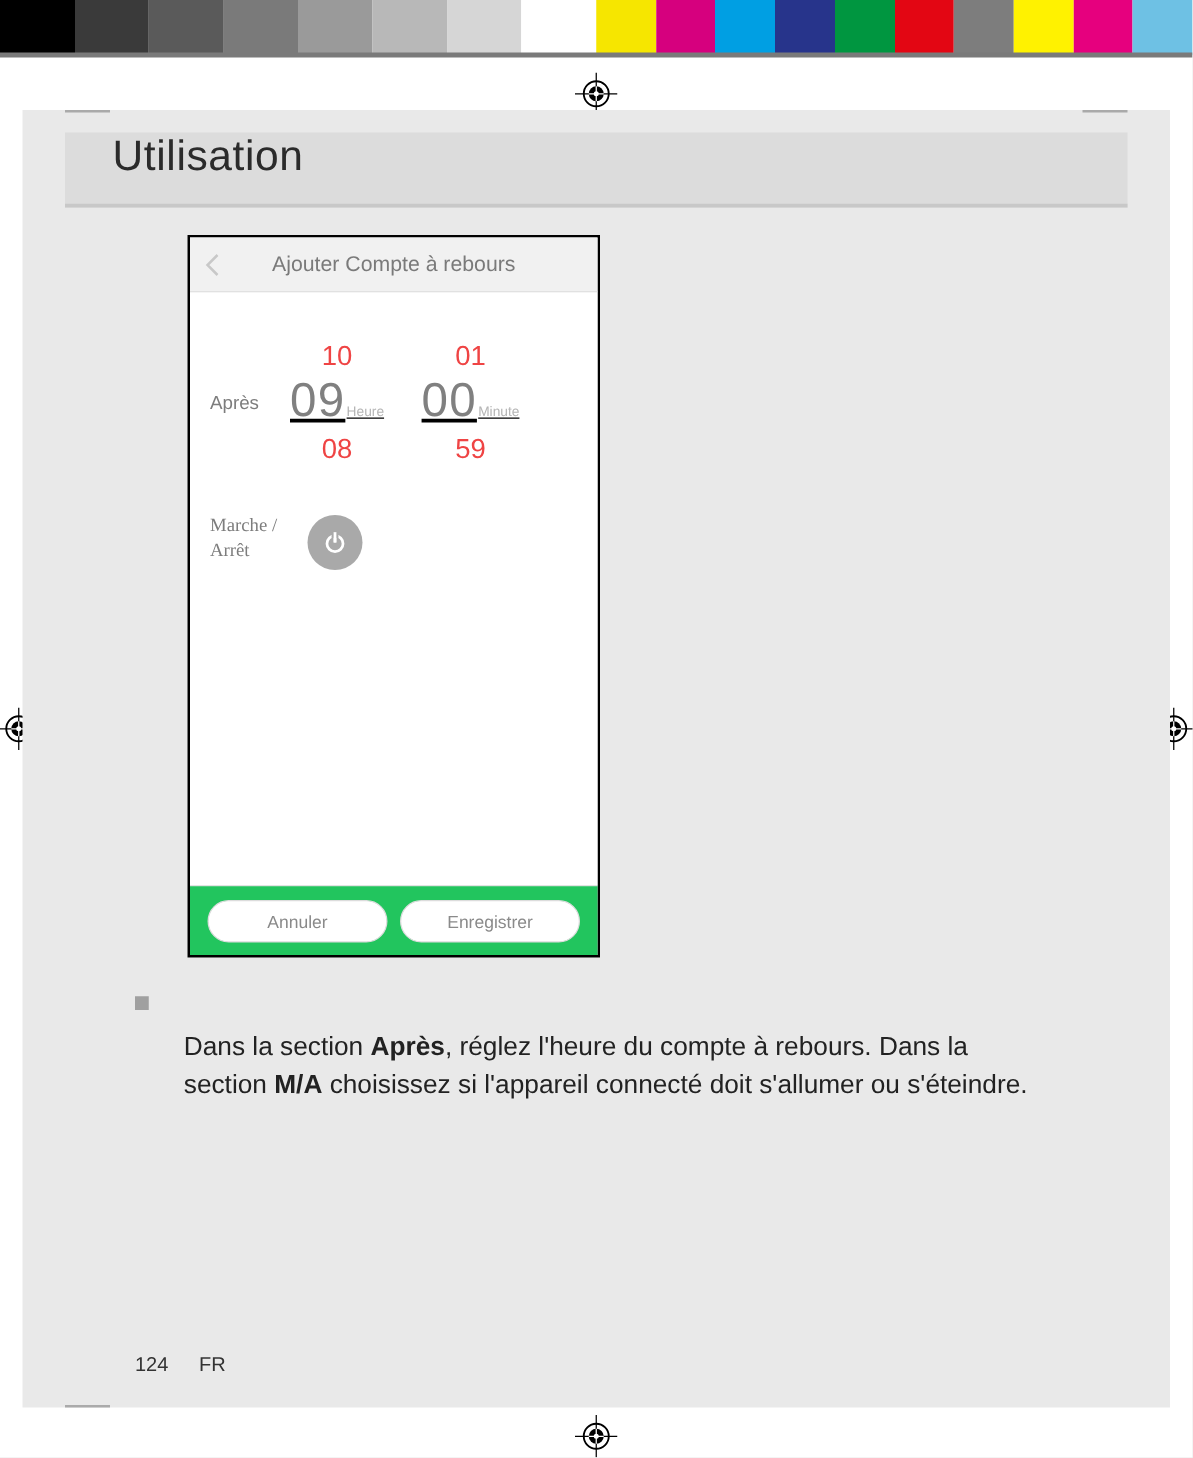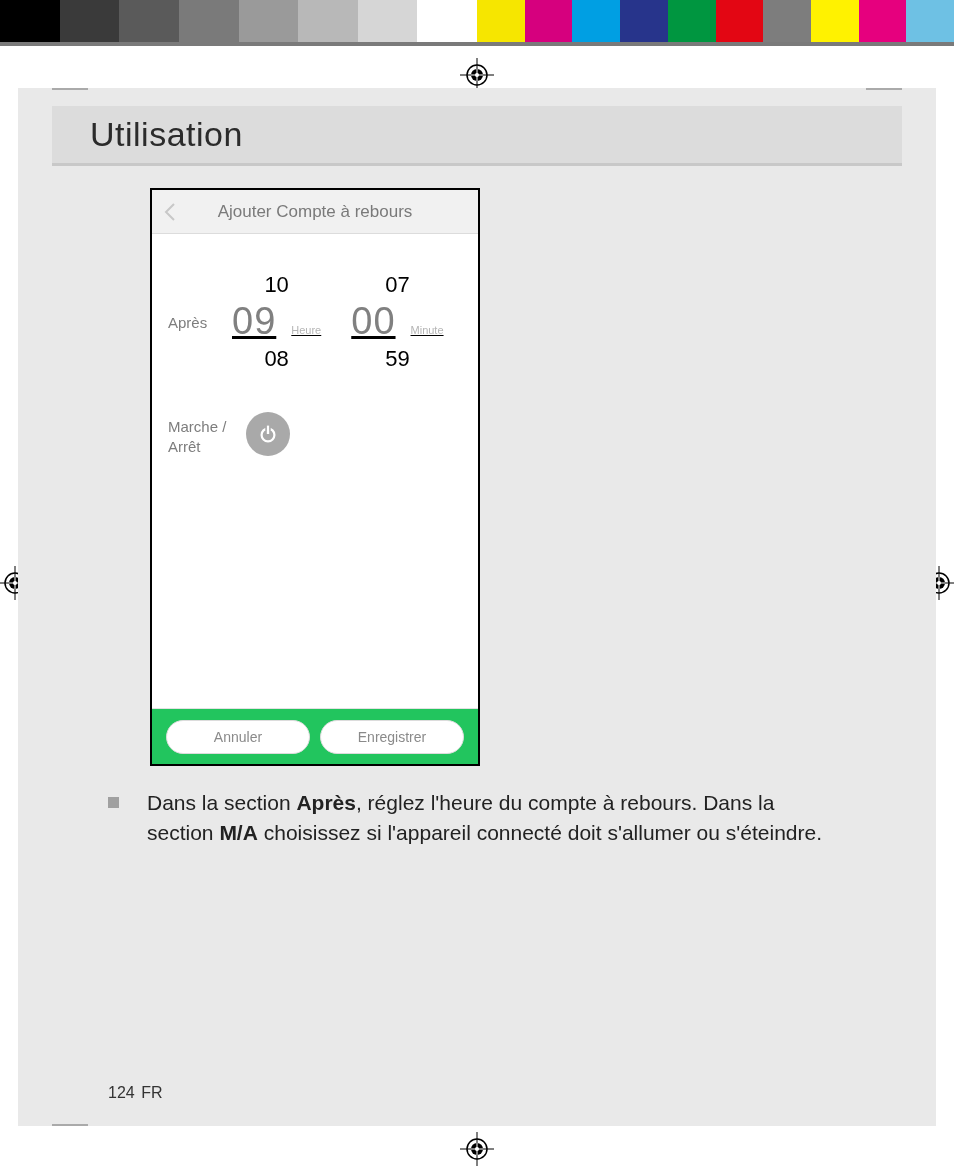--- a/index.html
+++ b/index.html
@@ -64,21 +64,20 @@
   .crop-tr-h { top: 0; right: 0; width: 36px; height: 2px; }
 
   .section-header {
     position: absolute;
     top: 18px;
     left: 0; right: 0;
     height: 60px;
     background: #dcdcdc;
     border-bottom: 3px solid #c8c8c8;
     display: flex;
-    align-items: center;
     padding-left: 38px;
   }
   .section-header h1 {
     font-weight: 300;
     font-size: 34px;
     color: #2b2b2b;
     letter-spacing: 0.5px;
   }
 
   
@@ -137,34 +136,35 @@
     display:flex;
     gap: 30px;
     justify-content: flex-start;
   }
   .wheel {
     display:flex;
     flex-direction:column;
     align-items:center;
     position:relative;
   }
-  .wheel .faded { color:#000000; font-size: 22px; font-weight:300; height:30px; line-height:30px; }
+  .wheel .faded { color:#ef4444; font-size: 22px; font-weight:300; height:30px; line-height:30px; }
   .wheel .sel {
     display:flex; align-items:baseline;
     height: 44px;
     text-decoration: underline;
   }
   .wheel .sel .num { font-size: 38px; color:#808080; font-weight:300; letter-spacing:1px; }
-  .wheel .sel .unit { font-size: 11px; color:#b5b5b5; margin-left:15px; }
+  .wheel .sel .unit { font-size: 11px; color:#b5b5b5; margin-left:1px; }
 
   .row-toggle {
     display:flex;
-    align-items:flex-end;
+    align-items:flex-start;
     padding: 20px 16px 0 16px;
     gap: 14px;
+    font-family: Liberation Serif, serif;
   }
   .row-toggle .lbl {
     width: 64px;
     font-size: 15px;
     color: #7d7d7d;
     line-height: 1.3;
   }
   .power-btn {
     width: 44px; height: 44px;
     border-radius: 50%;
@@ -208,31 +208,31 @@
     display:flex;
     margin-bottom: 6px;
   }
   .bullet-sq {
     width: 11px; height: 11px;
     background: #a0a0a0;
     margin-top: 9px;
     margin-right: 28px;
     flex-shrink: 0;
   }
-  .b-text { flex:1; }
+  .b-text { flex:1;margin-top:35px; }
   .b-text b { font-weight: 700; }
 
   .page-num {
     position:absolute;
     bottom: 24px;
     left: 56px;
     font-size: 16px;
     color: #333;
   }
-  .page-num .n { margin-right: 2px; }
+  .page-num .n { margin-right: 20px; }
 </style>
 </head>
 <body>
 
 <div class="color-bar">
   <div class="half left" id="cal-left" style="height: 44px;">
       <div class="swatch" style="background: rgb(0, 0, 0); height: 44px;"></div>
       <div class="swatch" style="background: rgb(58, 58, 58); height: 44px;"></div>
       <div class="swatch" style="background: rgb(90, 90, 90); height: 44px;"></div>
       <div class="swatch" style="background: rgb(122, 122, 122); height: 44px;"></div>
@@ -327,21 +327,21 @@
           <div class="picker">
             <div class="wheel">
               <div class="faded">10</div>
               <div class="sel">
                 <span class="num">09</span>
                 <span class="unit">Heure</span>
               </div>
               <div class="faded">08</div>
             </div>
             <div class="wheel">
-              <div class="faded">07</div>
+              <div class="faded">01</div>
               <div class="sel">
                 <span class="num">00</span>
                 <span class="unit">Minute</span>
               </div>
               <div class="faded">59</div>
             </div>
           </div>
         </div>
         <div class="row-toggle">
           <div class="lbl">Marche / Arrêt</div>

